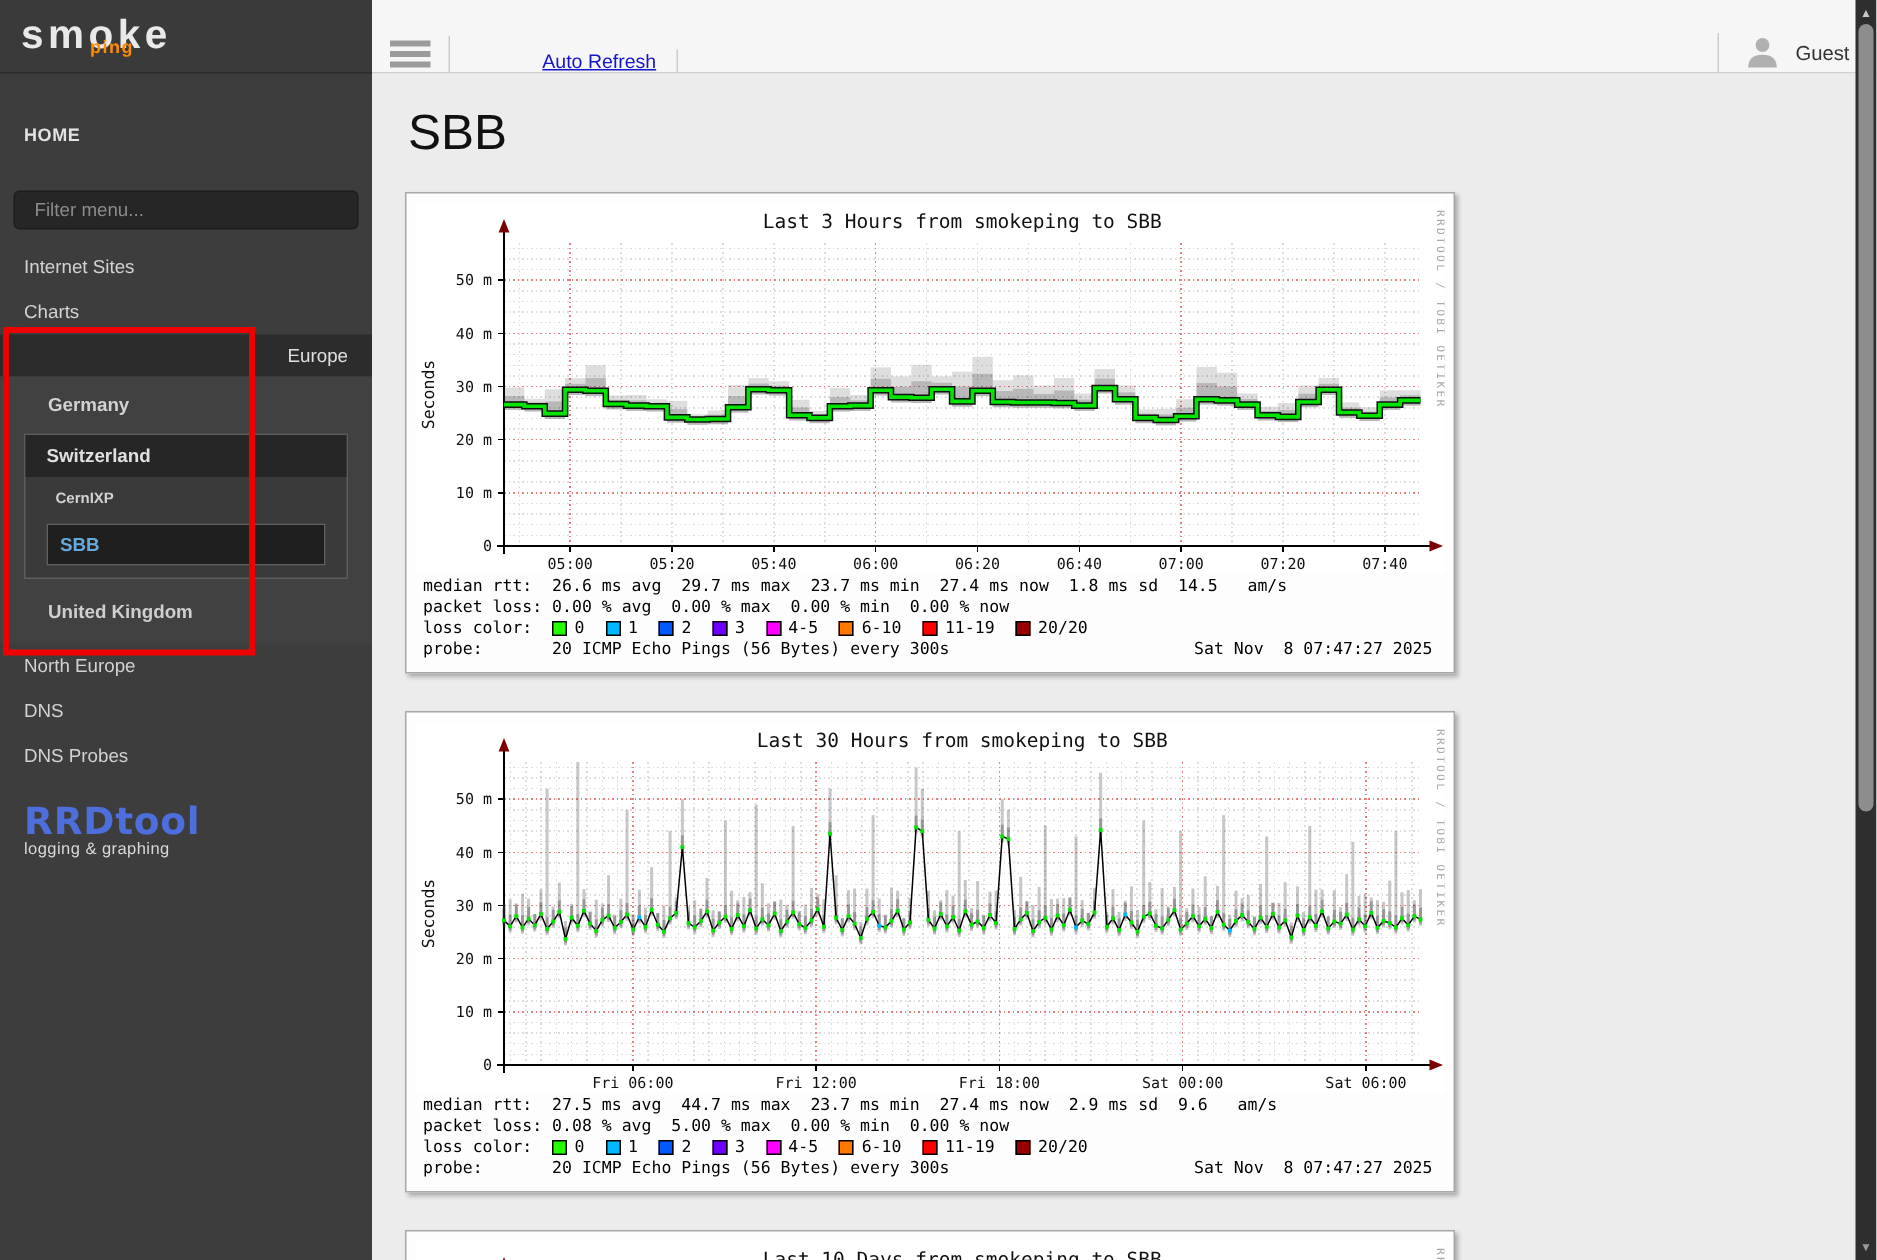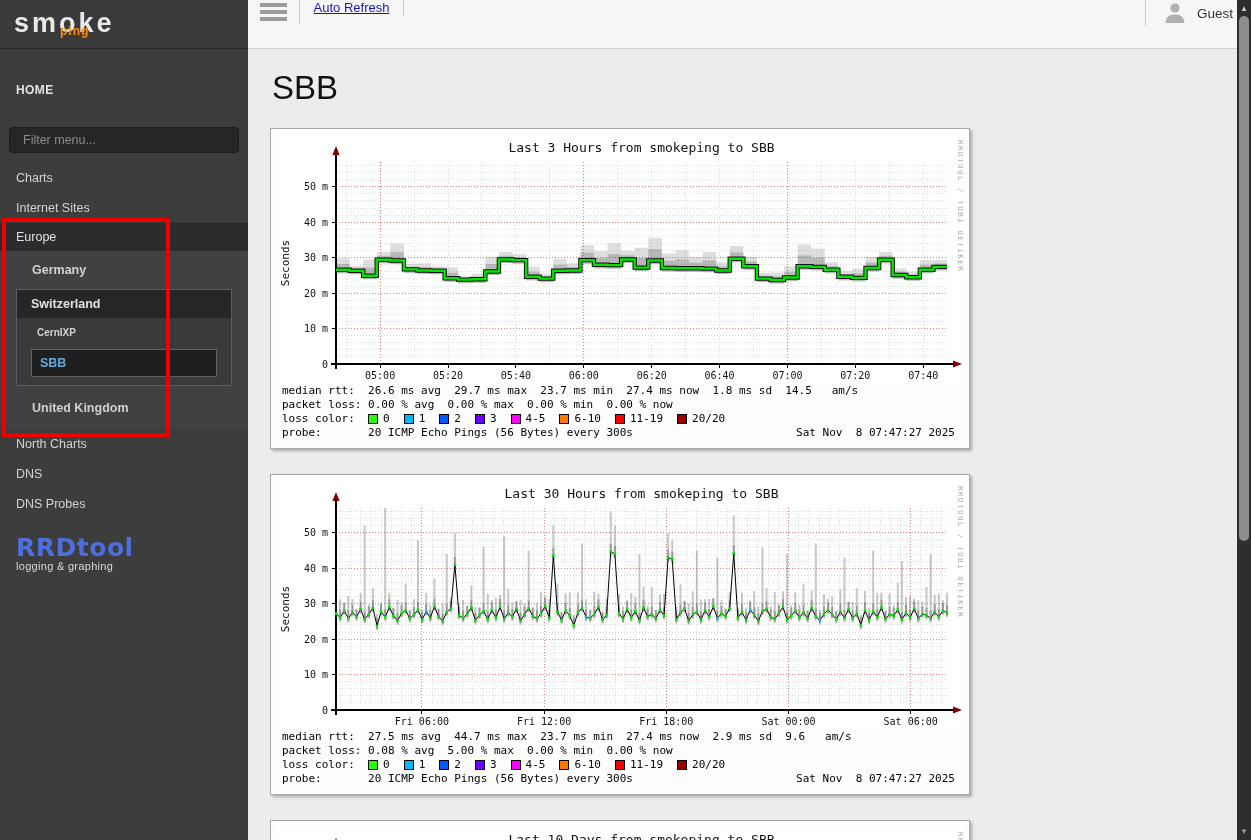--- a/index.html
+++ b/index.html
@@ -9,37 +9,37 @@
   
   #sidebar { position:relative; width:248px; min-width:248px; height:840px; background:#3d3d3d; color:#cfcfcf; z-index:5; }
   #logo-area { height:49px; background:#3a3a3a; border-bottom:1px solid #2b2b2b; position:relative; padding:8px 0 0 14px; }
   #logo-smoke { font-size:27px; font-weight:bold; color:#e9e9e9; letter-spacing:3px; }
   #logo-ping { position:absolute; left:60px; top:24px; font-size:12px; font-weight:bold; color:#ff8b00; letter-spacing:1px; }
   .side-item { padding:8px 16px; font-size:12.5px; color:#d2d2d2; cursor:pointer; }
   #home-item { margin-top:26px; font-weight:bold; font-size:12px; color:#e3e3e3; letter-spacing:.4px; }
   #filter-wrap { margin:22px 9px 10px 9px; }
   #filter-input { width:230px; height:26px; background:#262626; border:1px solid #1d1d1d; border-radius:4px; color:#bbb; font-size:12.5px; padding:0 13px; outline:none; }
   #filter-input::placeholder { color:#8b8b8b; }
-  .grp-header { padding:7px 16px; font-size:12.5px; color:#e0e0e0; }
+  .grp-header { padding:7px 16px; font-size:12.5px; color:#e0e0e0;text-align:right; }
   #europe-header { background:#2c2c2c; }
   #europe-body { background:#414141; padding:4px 10px 10px 10px;font-weight:bold; }
   .lvl2-item { padding:8px 22px; font-size:12.5px; color:#d2d2d2; }
   #swiss-box { border:1px solid #5c5c5c; background:#3a3a3a; margin:4px 6px 6px 6px; padding-bottom:8px; }
   #swiss-header { background:#262626; padding:7px 14px; font-size:12.5px; color:#e0e0e0; }
   #cernixp-item { padding:9px 20px 7px 20px; font-size:10px; }
   #sbb-item { margin:4px 14px 0 14px; border:1px solid #606060; background:#1f1f1f; padding:6px 8px; font-size:12.5px; color:#66aadd; }
   #uk-item { padding:9px 22px 4px 22px; font-size:12.5px; }
   #rrd-logo-block { margin:14px 0 0 16px; cursor:pointer; }
   #rrd-logo { font-size:25px; font-weight:bold; color:#4d6edb; letter-spacing:.5px; font-family:"DejaVu Sans",sans-serif; }
   #rrd-logo-sub { font-size:11px; color:#d8d8d8; margin-top:-2px; letter-spacing:.3px; }
   #annotation-box { position:absolute; left:2px; top:218px; width:168px; height:219px; border:4px solid #ee0000; pointer-events:none; z-index:50; }
 
   
   #right-col { flex:1; display:flex; flex-direction:column; height:840px; position:relative; }
-  #topbar { height:49px; background:#f6f6f6; border-bottom:1px solid #cfcfcf; display:flex; align-items:flex-start; }
+  #topbar { height:49px; background:#f6f6f6; border-bottom:1px solid #cfcfcf; display:flex; align-items:flex-end;gap:48px; }
   #hamburger-cell { width:52px; border-right:1px solid #ccc; display:flex; align-items:center; justify-content:center; cursor:pointer; }
   #hamburger-icon span { display:block; width:27px; height:4px; background:#9b9b9b; margin:3px 0; }
   #autorefresh-cell { width:104px; border-right:1px solid #ccc; display:flex; align-items:center; justify-content:center; }
   #autorefresh-link { color:#1414cc; text-decoration:underline; font-size:13px; cursor:pointer; }
   #topbar-spacer { flex:1; }
   #guest-cell { border-left:1px solid #ccc; display:flex; align-items:center; padding:0 18px 0 16px; gap:9px; }
   #guest-label { font-size:13.5px; color:#333; }
   #main { flex:1; overflow:hidden; padding:14px 0 0 22px; background:#ececec; }
   #page-title { font-size:33px; font-weight:normal; color:#111; margin:6px 0 21px 2px; }
 
@@ -72,35 +72,35 @@
       <span id="logo-smoke">smoke</span>
       <span id="logo-ping">ping</span>
     </div>
 
     <div class="side-item" id="home-item">HOME</div>
 
     <div id="filter-wrap">
       <input id="filter-input" type="text" placeholder="Filter menu..." style="">
     </div>
 
+    <div class="side-item">Internet Sites</div>
     <div class="side-item">Charts</div>
-    <div class="side-item">Internet Sites</div>
 
     <div class="grp-header" id="europe-header">Europe</div>
     <div id="europe-body">
       <div class="lvl2-item">Germany</div>
       <div id="swiss-box">
         <div id="swiss-header">Switzerland</div>
         <div id="cernixp-item" class="lvl2-item">CernIXP</div>
         <div id="sbb-item">SBB</div>
       </div>
       <div id="uk-item">United Kingdom</div>
     </div>
 
-    <div class="side-item">North Charts</div>
+    <div class="side-item">North Europe</div>
     <div class="side-item">DNS</div>
     <div class="side-item">DNS Probes</div>
 
     <div id="rrd-logo-block">
       <div id="rrd-logo">RRDtool</div>
       <div id="rrd-logo-sub">logging &amp; graphing</div>
     </div>
 
     <div id="annotation-box"></div>
   </aside>

